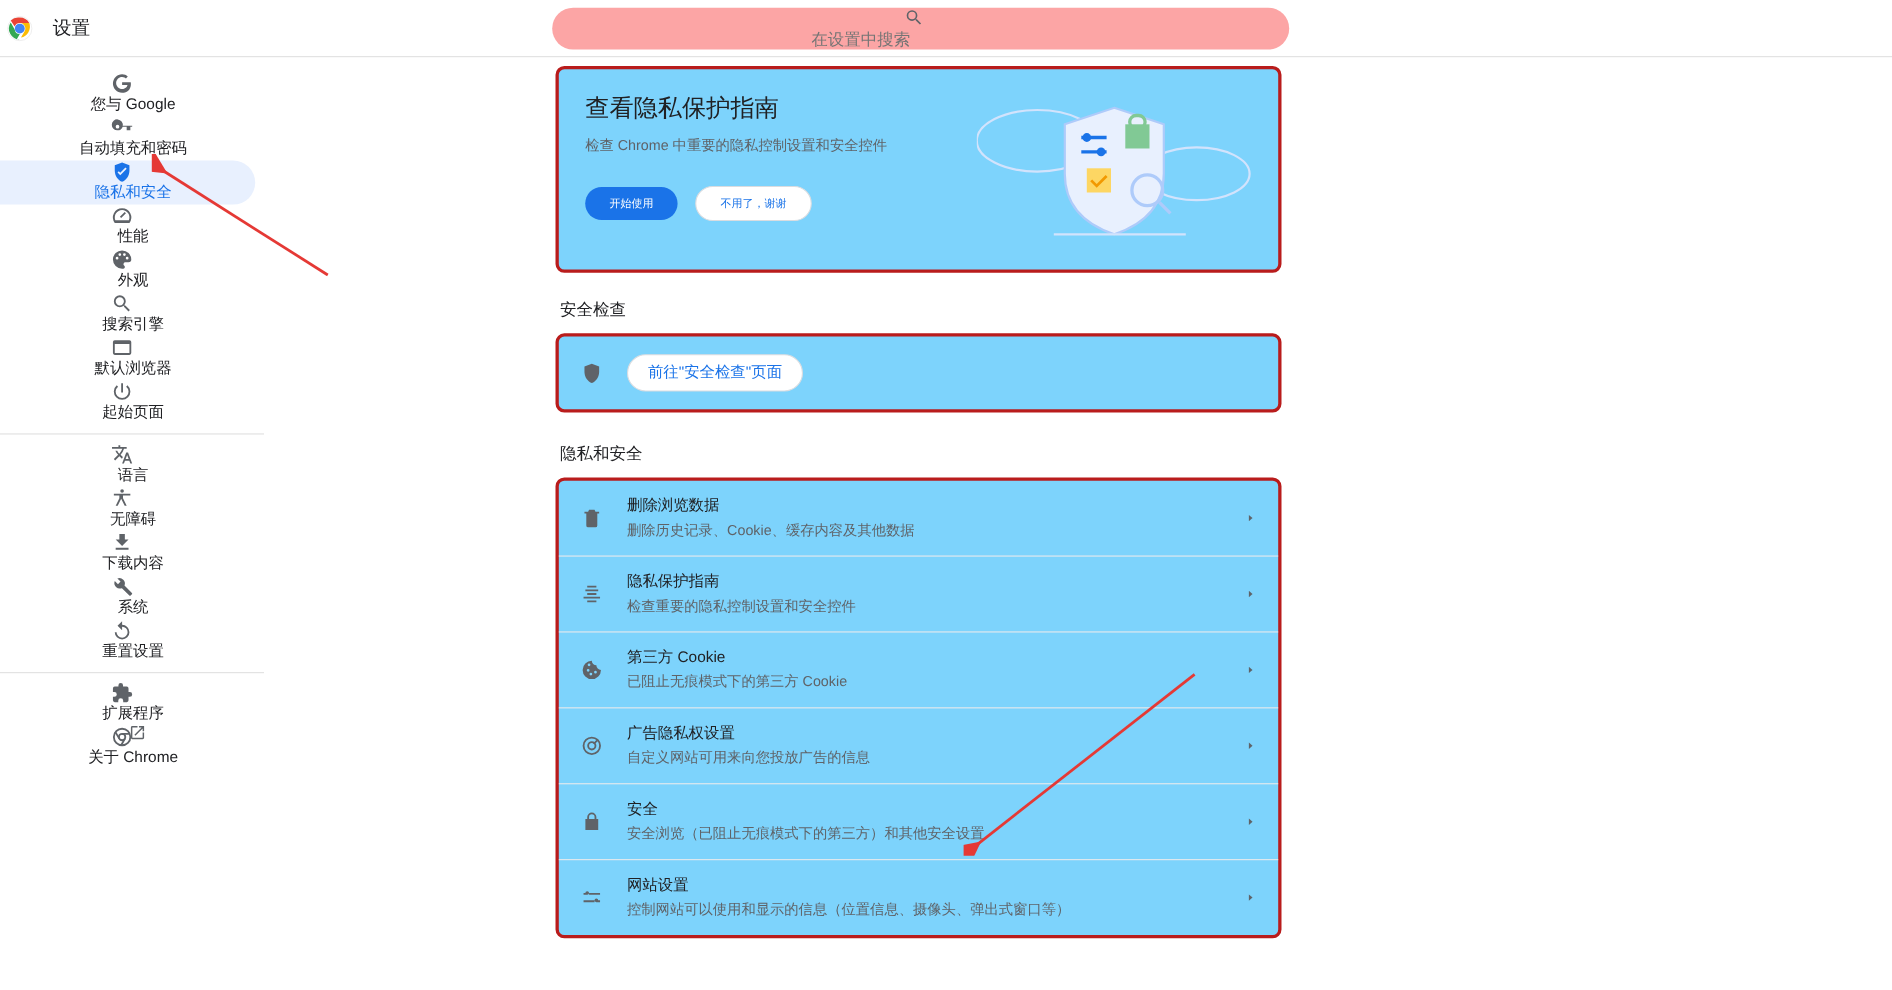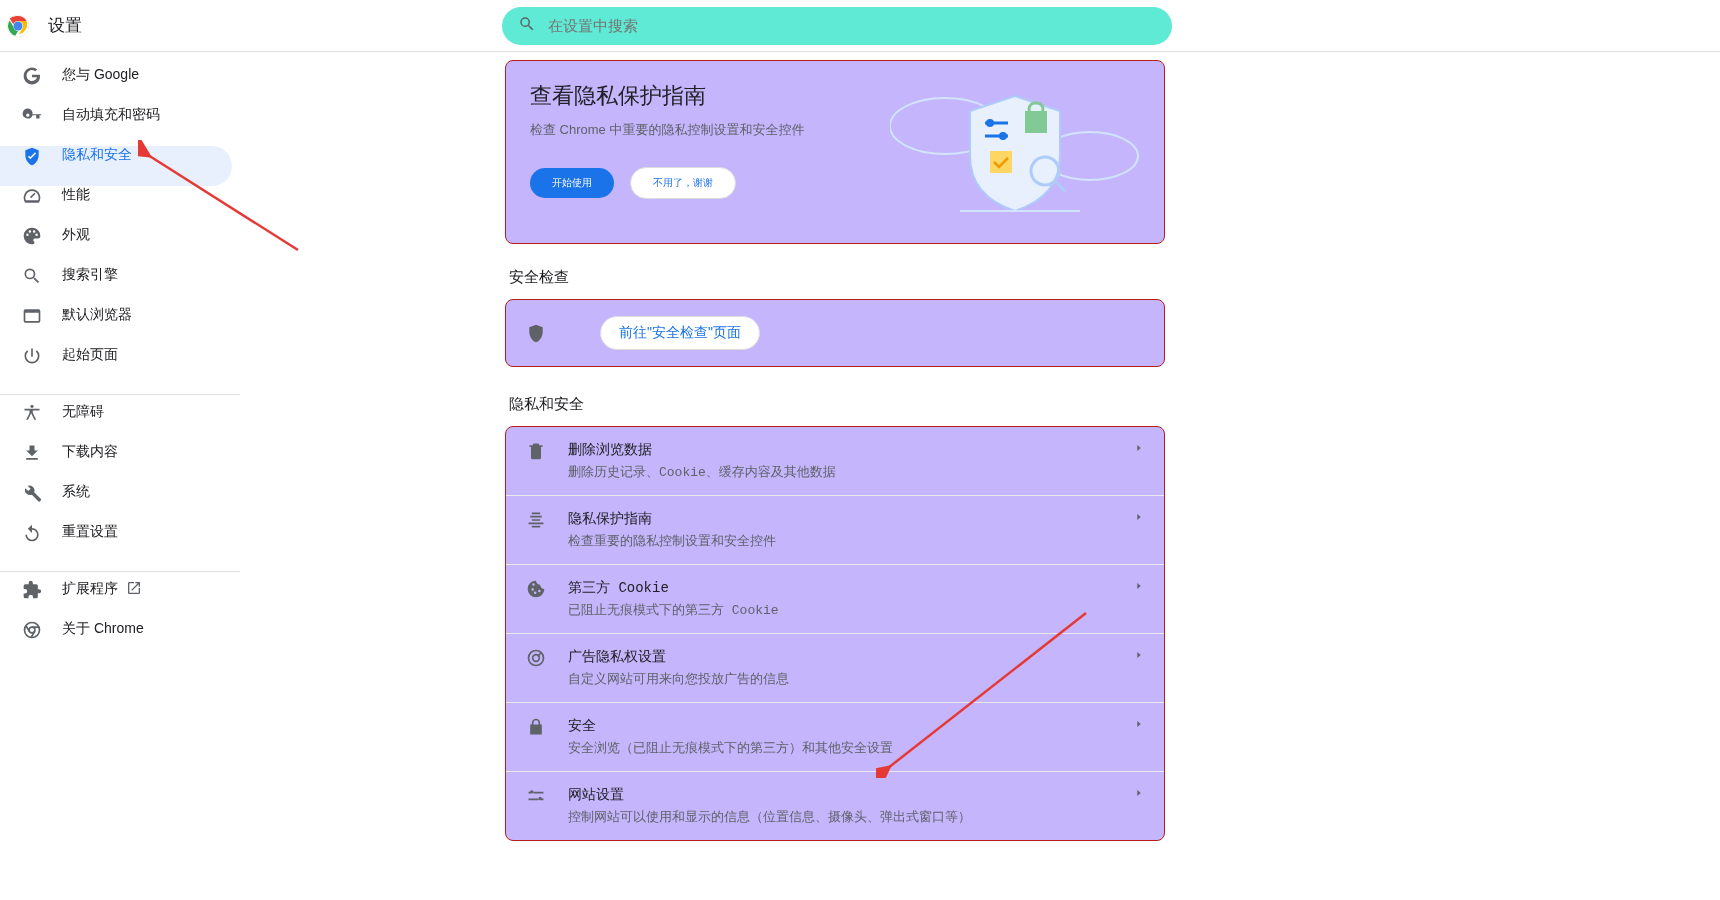--- a/index.html
+++ b/index.html
@@ -1,56 +1,56 @@
 <!DOCTYPE html>
 <html><head>
 <meta charset="utf-8">
 <style>
   * { box-sizing: border-box; margin: 0; padding: 0; }
   body { font-family: "Segoe UI", Arial, sans-serif; background: #fff; color: #202124; font-size: 14px; }
   
   .header { display: flex; align-items: center; height: 52px; padding: 0 6px; border-bottom: 1px solid #e0e0e0; }
   .chrome-logo { width: 24px; height: 24px; margin-right: 18px; }
   .header-title { font-size: 17px; color: #202124; }
-  .search-bar { margin-left: 420px; display: flex; align-items: center; background: #5eead4; border-radius: 20px; height: 38px; width: 670px; padding: 0 16px; }
+  .search-bar { margin-left: 420px; display: flex; align-items: center; background: #fca5a5; border-radius: 20px; height: 38px; width: 670px; padding: 0 16px; flex-direction: column; }
   .search-bar svg { width: 18px; height: 18px; fill: #5f6368; margin-right: 12px; }
   .search-bar input { border: none; background: transparent; outline: none; font-size: 15px; color: #5f6368; flex: 1; }
   
   .container { display: flex; }
   .sidebar { width: 240px; padding-top: 14px; }
-  .nav-item { display: flex; align-items: flex-start; height: 40px; padding: 0 12px 0 22px; cursor: pointer; border-radius: 0 20px 20px 0; margin-right: 8px; color: #202124; }
+  .nav-item { display: flex; align-items: center; height: 40px; padding: 0 12px 0 22px; cursor: pointer; border-radius: 0 20px 20px 0; margin-right: 8px; color: #202124; flex-direction: column; }
   .nav-item.active { background: #e8f0fe; color: #1a73e8; }
   .nav-item .icon { width: 20px; height: 20px; margin-right: 20px; fill: #5f6368; display:flex; align-items:center; justify-content:center; }
   .nav-item.active .icon { fill: #1a73e8; }
   .nav-item .label { font-size: 14px; }
   .nav-divider { border: none; border-top: 1px solid #e0e0e0; margin: 8px 0; }
   .ext-link { margin-left: 8px; }
   
   .main { flex: 1; padding: 8px 0 40px 265px; }
   .panel { width: 660px; }
   
-  .card { border: 1px solid #b91c1c; border-radius: 8px; background: #c4b5fd; gap: 32px; }
+  .card { border: 3px solid #b91c1c; border-radius: 8px; background: #7dd3fc; }
   .guide-card { padding: 20px 24px 22px; display: flex; justify-content: space-between; margin-bottom: 24px; }
   .guide-left { flex: 1; }
   .guide-title { font-size: 22px; color: #202124; margin-bottom: 10px; font-weight: 400; }
   .guide-sub { font-size: 13px; color: #5f6368; margin-bottom: 28px; }
   .btn { display: inline-block; padding: 8px 22px; border-radius: 18px; font-size: 10px; cursor: pointer; border: none; }
   .btn-primary { background: #1a73e8; color: #fff; margin-right: 12px; }
   .btn-outline { background: #fff; border: 1px solid #dadce0; color: #1a73e8; }
   .guide-illus { width: 250px; height: 140px; position: relative; }
   
   .section-title { font-size: 15px; color: #202124; margin: 18px 0 12px 4px; font-weight: 500; }
   
   .check-card { display: flex; align-items: center; padding: 16px 20px; margin-bottom: 28px; }
   .check-card .shield-icon { width: 20px; height: 20px; fill: #5f6368; margin-right: 22px; flex-shrink: 0; }
   .check-text { flex: 1; font-size: 13px; color: #5f6368; line-height: 1.6; padding-right: 20px; }
   .btn-check { background: #fff; border: 1px solid #dadce0; color: #1a73e8; padding: 7px 18px; border-radius: 18px; font-size: 14px; cursor: pointer; white-space: nowrap; }
   
   .list-card { }
-  .list-row { display: flex; padding: 14px 20px; border-bottom: 1px solid #e8eaed; cursor: pointer; font-family: Liberation Mono, monospace; }
+  .list-row { display: flex; align-items: center; padding: 14px 20px; border-bottom: 1px solid #e8eaed; cursor: pointer; }
   .list-row:last-child { border-bottom: none; }
   .list-row .row-icon { width: 20px; height: 20px; fill: #5f6368; margin-right: 22px; flex-shrink: 0; }
   .list-row .row-text { flex: 1; }
   .list-row .row-title { font-size: 14px; color: #202124; margin-bottom: 4px; }
   .list-row .row-sub { font-size: 13px; color: #5f6368; }
   .list-row .chevron { width: 10px; height: 10px; fill: #5f6368; }
   
   .arrow-red { position: absolute; pointer-events: none; }
   .arrow1 { left: 138px; top: 140px; }
   .arrow2 { left: 876px; top: 608px; }
@@ -141,20 +141,28 @@
           <svg viewBox="0 0 24 24">
             <path d="M13 3h-2v10h2V3zm4.83 2.17-1.42 1.42A7 7 0 1 1 7.59 6.59L6.17 5.17A9 9 0 1 0 17.83 5.17z"></path>
           </svg>
         </span>
       <span class="label">起始页面</span>
     </div>
     <hr class="nav-divider">
     <div class="nav-item">
       <span class="icon">
           <svg viewBox="0 0 24 24">
+            <path d="M12.87 15.07 10.33 12.56l.03-.03A17.52 17.52 0 0 0 14.07 6H17V4h-7V2H8v2H1v2h11.17a15.7 15.7 0 0 1-3.17 5.5A15.6 15.6 0 0 1 6.69 8H4.62a17.6 17.6 0 0 0 3.07 4.56L3 17.25 4.41 18.66 9 14.07l2.83 2.83zM18.5 10h-2L12 22h2l1.12-3h4.75L21 22h2zm-2.62 7 1.62-4.33L19.12 17z"></path>
+          </svg>
+        </span>
+      <span class="label">语言</span>
+    </div>
+    <div class="nav-item">
+      <span class="icon">
+          <svg viewBox="0 0 24 24">
             <path d="M12 2a2 2 0 1 1-2 2 2 2 0 0 1 2-2zm9 5H3v2h6v3l-4 8h2.2l3.8-7.6L14.8 20H17l-4-8V9h8z"></path>
           </svg>
         </span>
       <span class="label">无障碍</span>
     </div>
     <div class="nav-item">
       <span class="icon">
           <svg viewBox="0 0 24 24">
             <path d="M19 9h-4V3H9v6H5l7 7 7-7zM5 18v2h14v-2H5z"></path>
           </svg>

